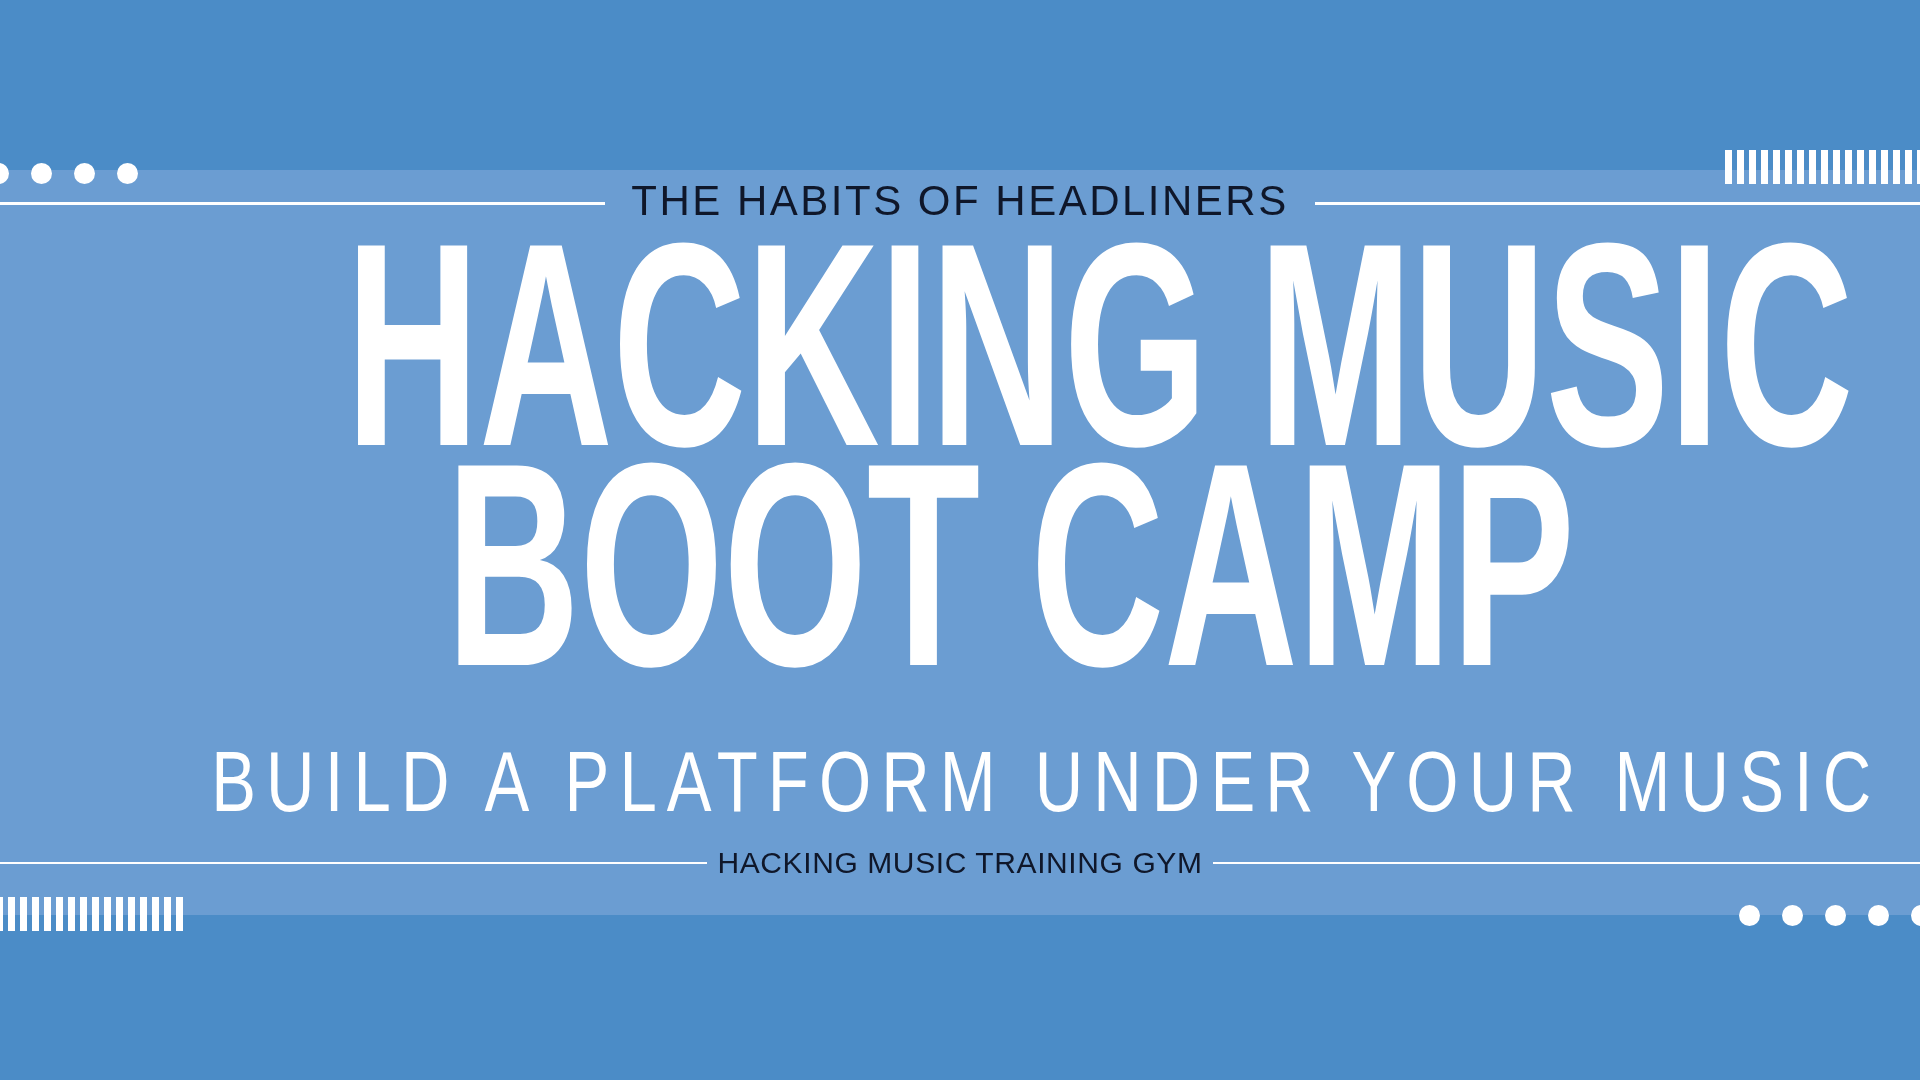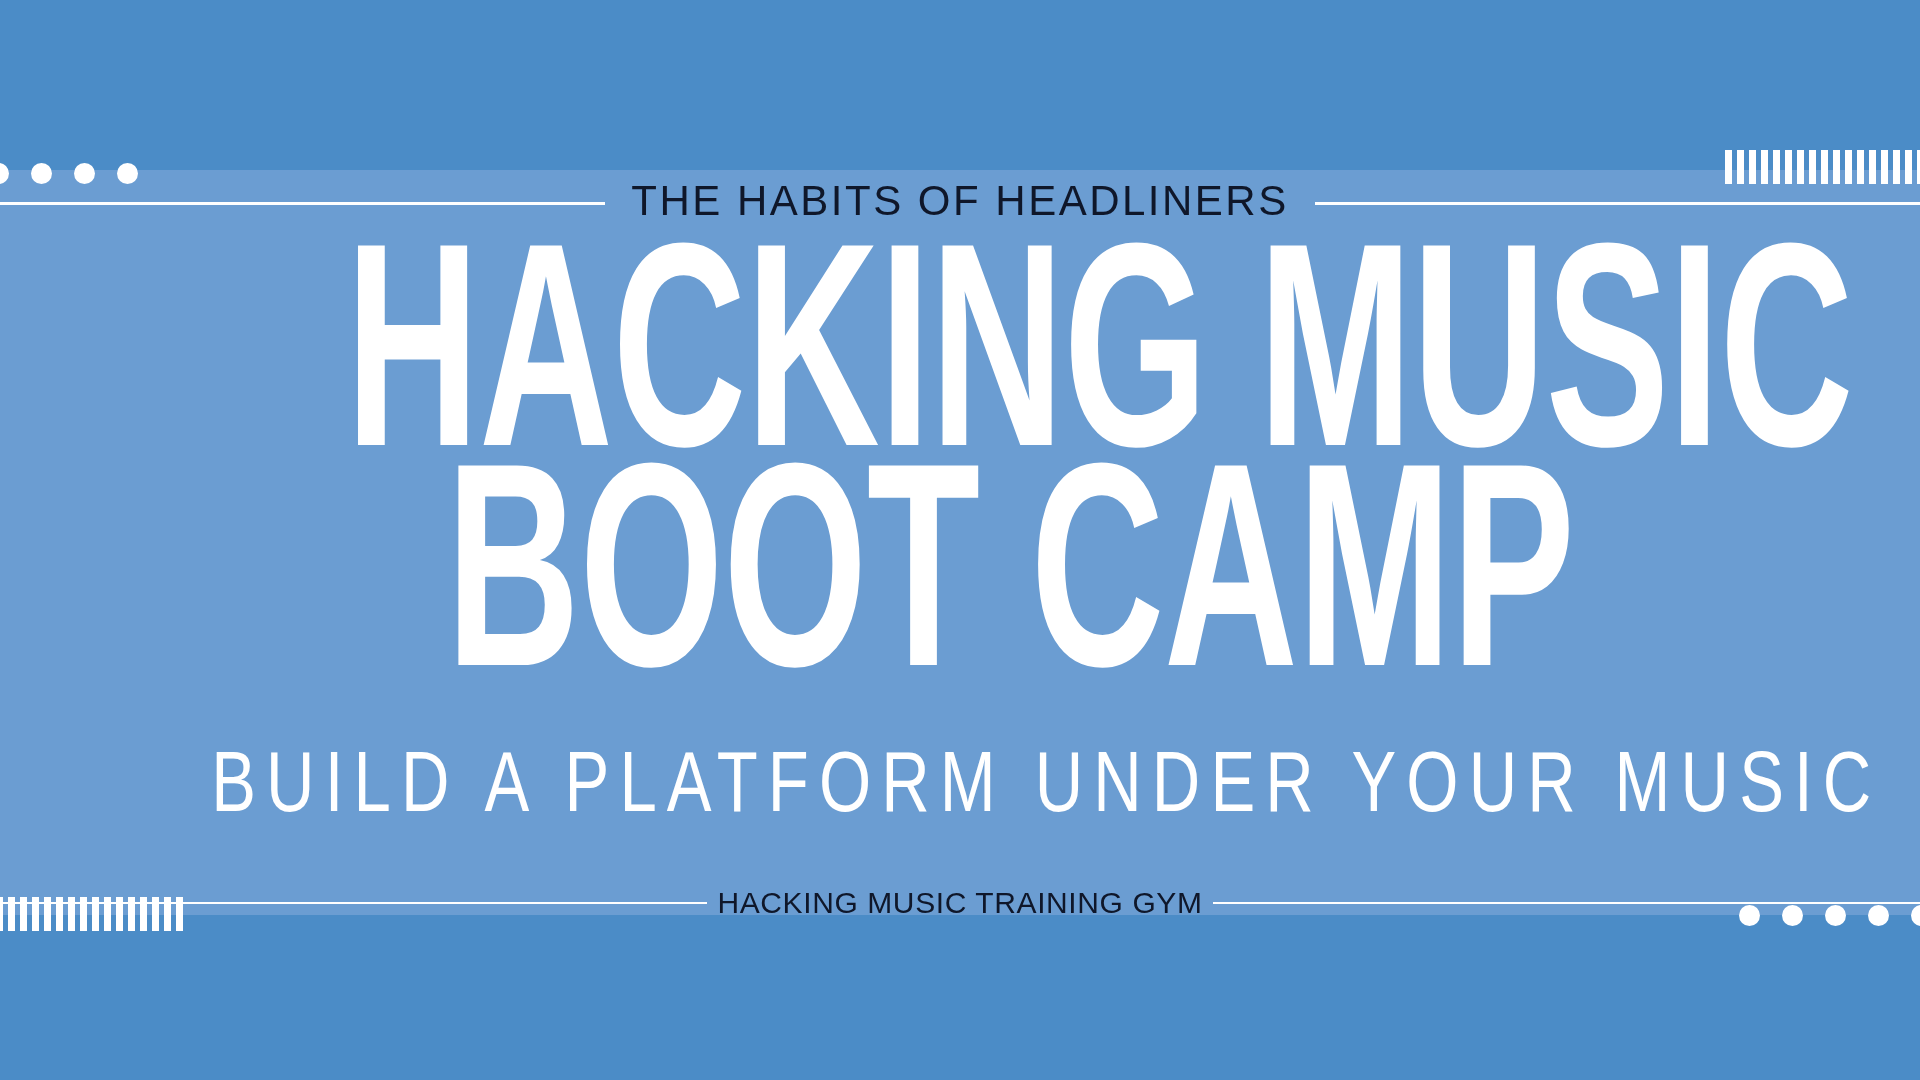--- a/index.html
+++ b/index.html
@@ -88,21 +88,21 @@
   .eyebrow-row .rule-label {
     font-size: 42px;
     font-weight: 400;
     letter-spacing: 2.5px;
     padding: 0 26px;
     line-height: 1;
     transform: translateY(-2px);
     font-stretch: condensed;
   }
 
-  .footer-row { top: 888px; }
+  .footer-row { top: 848px; }
   .footer-row .rule-label {
     font-size: 30px;
     font-weight: 400;
     letter-spacing: 0.6px;
     padding: 0 10px;
     line-height: 1;
     font-stretch: condensed;
   }
   .footer-row .rule { height: 2px; }
 

